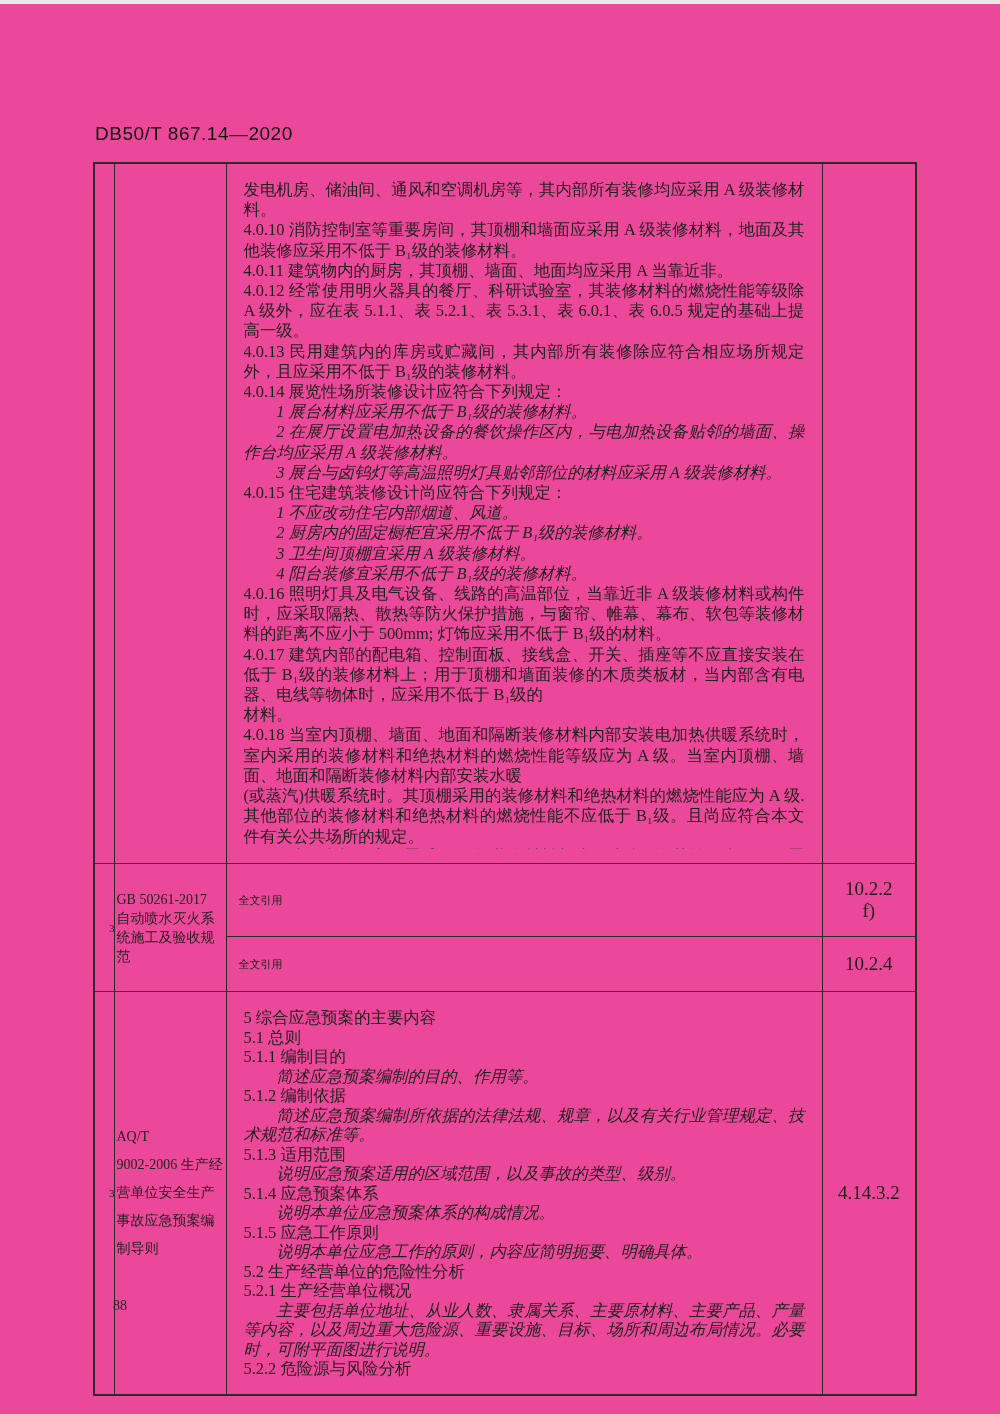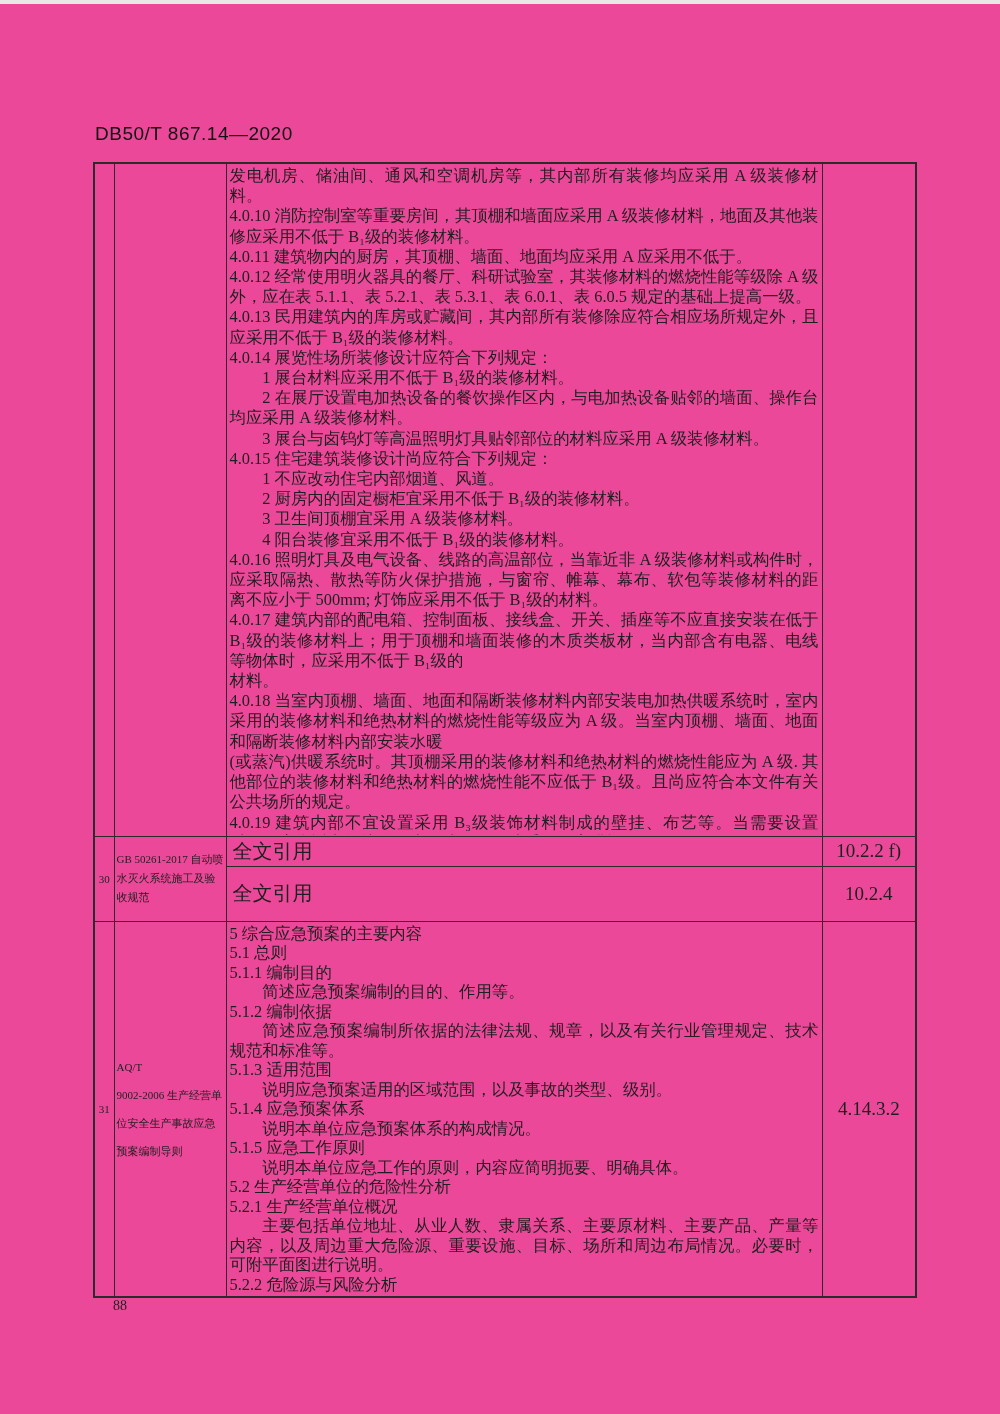--- a/index.html
+++ b/index.html
@@ -23,51 +23,51 @@
   }
   table.std-table {
     position:absolute; left:93px; top:158px;
     border-collapse:collapse; table-layout:fixed;
     width:822px;
     border:2px solid #2b2b2b;
     font-size:16.4px;
   }
   table.std-table td {
     border:1px solid #2b2b2b;
-    padding:0;
+    padding:14px;
     vertical-align:top;
     overflow:hidden;
   }
   .num-cell {
     text-align:center; vertical-align:middle !important;
     font-size:11px;
   }
   .name-cell {
     vertical-align:middle !important;
-    font-size:11px; line-height:19px;
+    font-size:14px; line-height:19px;
     padding:2px !important;
     text-align:left;
   }
   .name-cell.name-aq { line-height:28px; text-align:left; }
   .name-aq .name-line1 { text-align:left; }
   .clause-cell {
     text-align:center; vertical-align:middle !important;
     font-size:19px;
   }
   .content-cell { padding:0; }
   .clip { overflow:hidden; padding:2px 3px 0 3px; }
   .clip-r1 { height:669px; line-height:20.2px; }
   .clip-r31 { height:372px; line-height:19.5px; }
   .fulltext-cell {
     vertical-align:middle !important;
-    padding:1px 6px !important;
-    font-size:20px;
+    padding:1px 12px !important;
+    font-size:11px;
   }
   .para { margin:0; text-align:justify; text-justify:inter-ideograph; }
-  .para.indent { text-indent:2em; }
+  .para.indent { text-indent:2em;font-style:italic; }
   .page-number {
     position:absolute; left:113px; top:1294px;
     font-size:14px; color:#222;
   }
 </style>
 </head>
 <body>
 
 <div class="page">
 
@@ -83,21 +83,21 @@
     <tbody>
 
       <tr style="height:673px">
         <td class="num-cell"></td>
         <td class="name-cell"></td>
         <td class="content-cell">
           <div class="clip clip-r1">
 
           <p class="para">发电机房、储油间、通风和空调机房等，其内部所有装修均应采用 A 级装修材料。</p>
               <p class="para">4.0.10 消防控制室等重要房间，其顶棚和墙面应采用 A 级装修材料，地面及其他装修应采用不低于 B₁级的装修材料。</p>
-              <p class="para">4.0.11 建筑物内的厨房，其顶棚、墙面、地面均应采用 A 应采用不低于。</p>
+              <p class="para">4.0.11 建筑物内的厨房，其顶棚、墙面、地面均应采用 A 当靠近非。</p>
               <p class="para">4.0.12 经常使用明火器具的餐厅、科研试验室，其装修材料的燃烧性能等级除 A 级外，应在表 5.1.1、表 5.2.1、表 5.3.1、表 6.0.1、表 6.0.5 规定的基础上提高一级。</p>
               <p class="para">4.0.13 民用建筑内的库房或贮藏间，其内部所有装修除应符合相应场所规定外，且应采用不低于 B₁级的装修材料。</p>
               <p class="para">4.0.14 展览性场所装修设计应符合下列规定：</p>
               <p class="para indent">1 展台材料应采用不低于 B₁级的装修材料。</p>
               <p class="para indent">2 在展厅设置电加热设备的餐饮操作区内，与电加热设备贴邻的墙面、操作台均应采用 A 级装修材料。</p>
               <p class="para indent">3 展台与卤钨灯等高温照明灯具贴邻部位的材料应采用 A 级装修材料。</p>
               <p class="para">4.0.15 住宅建筑装修设计尚应符合下列规定：</p>
               <p class="para indent">1 不应改动住宅内部烟道、风道。</p>
               <p class="para indent">2 厨房内的固定橱柜宜采用不低于 B₁级的装修材料。</p>
               <p class="para indent">3 卫生间顶棚宜采用 A 级装修材料。</p>

